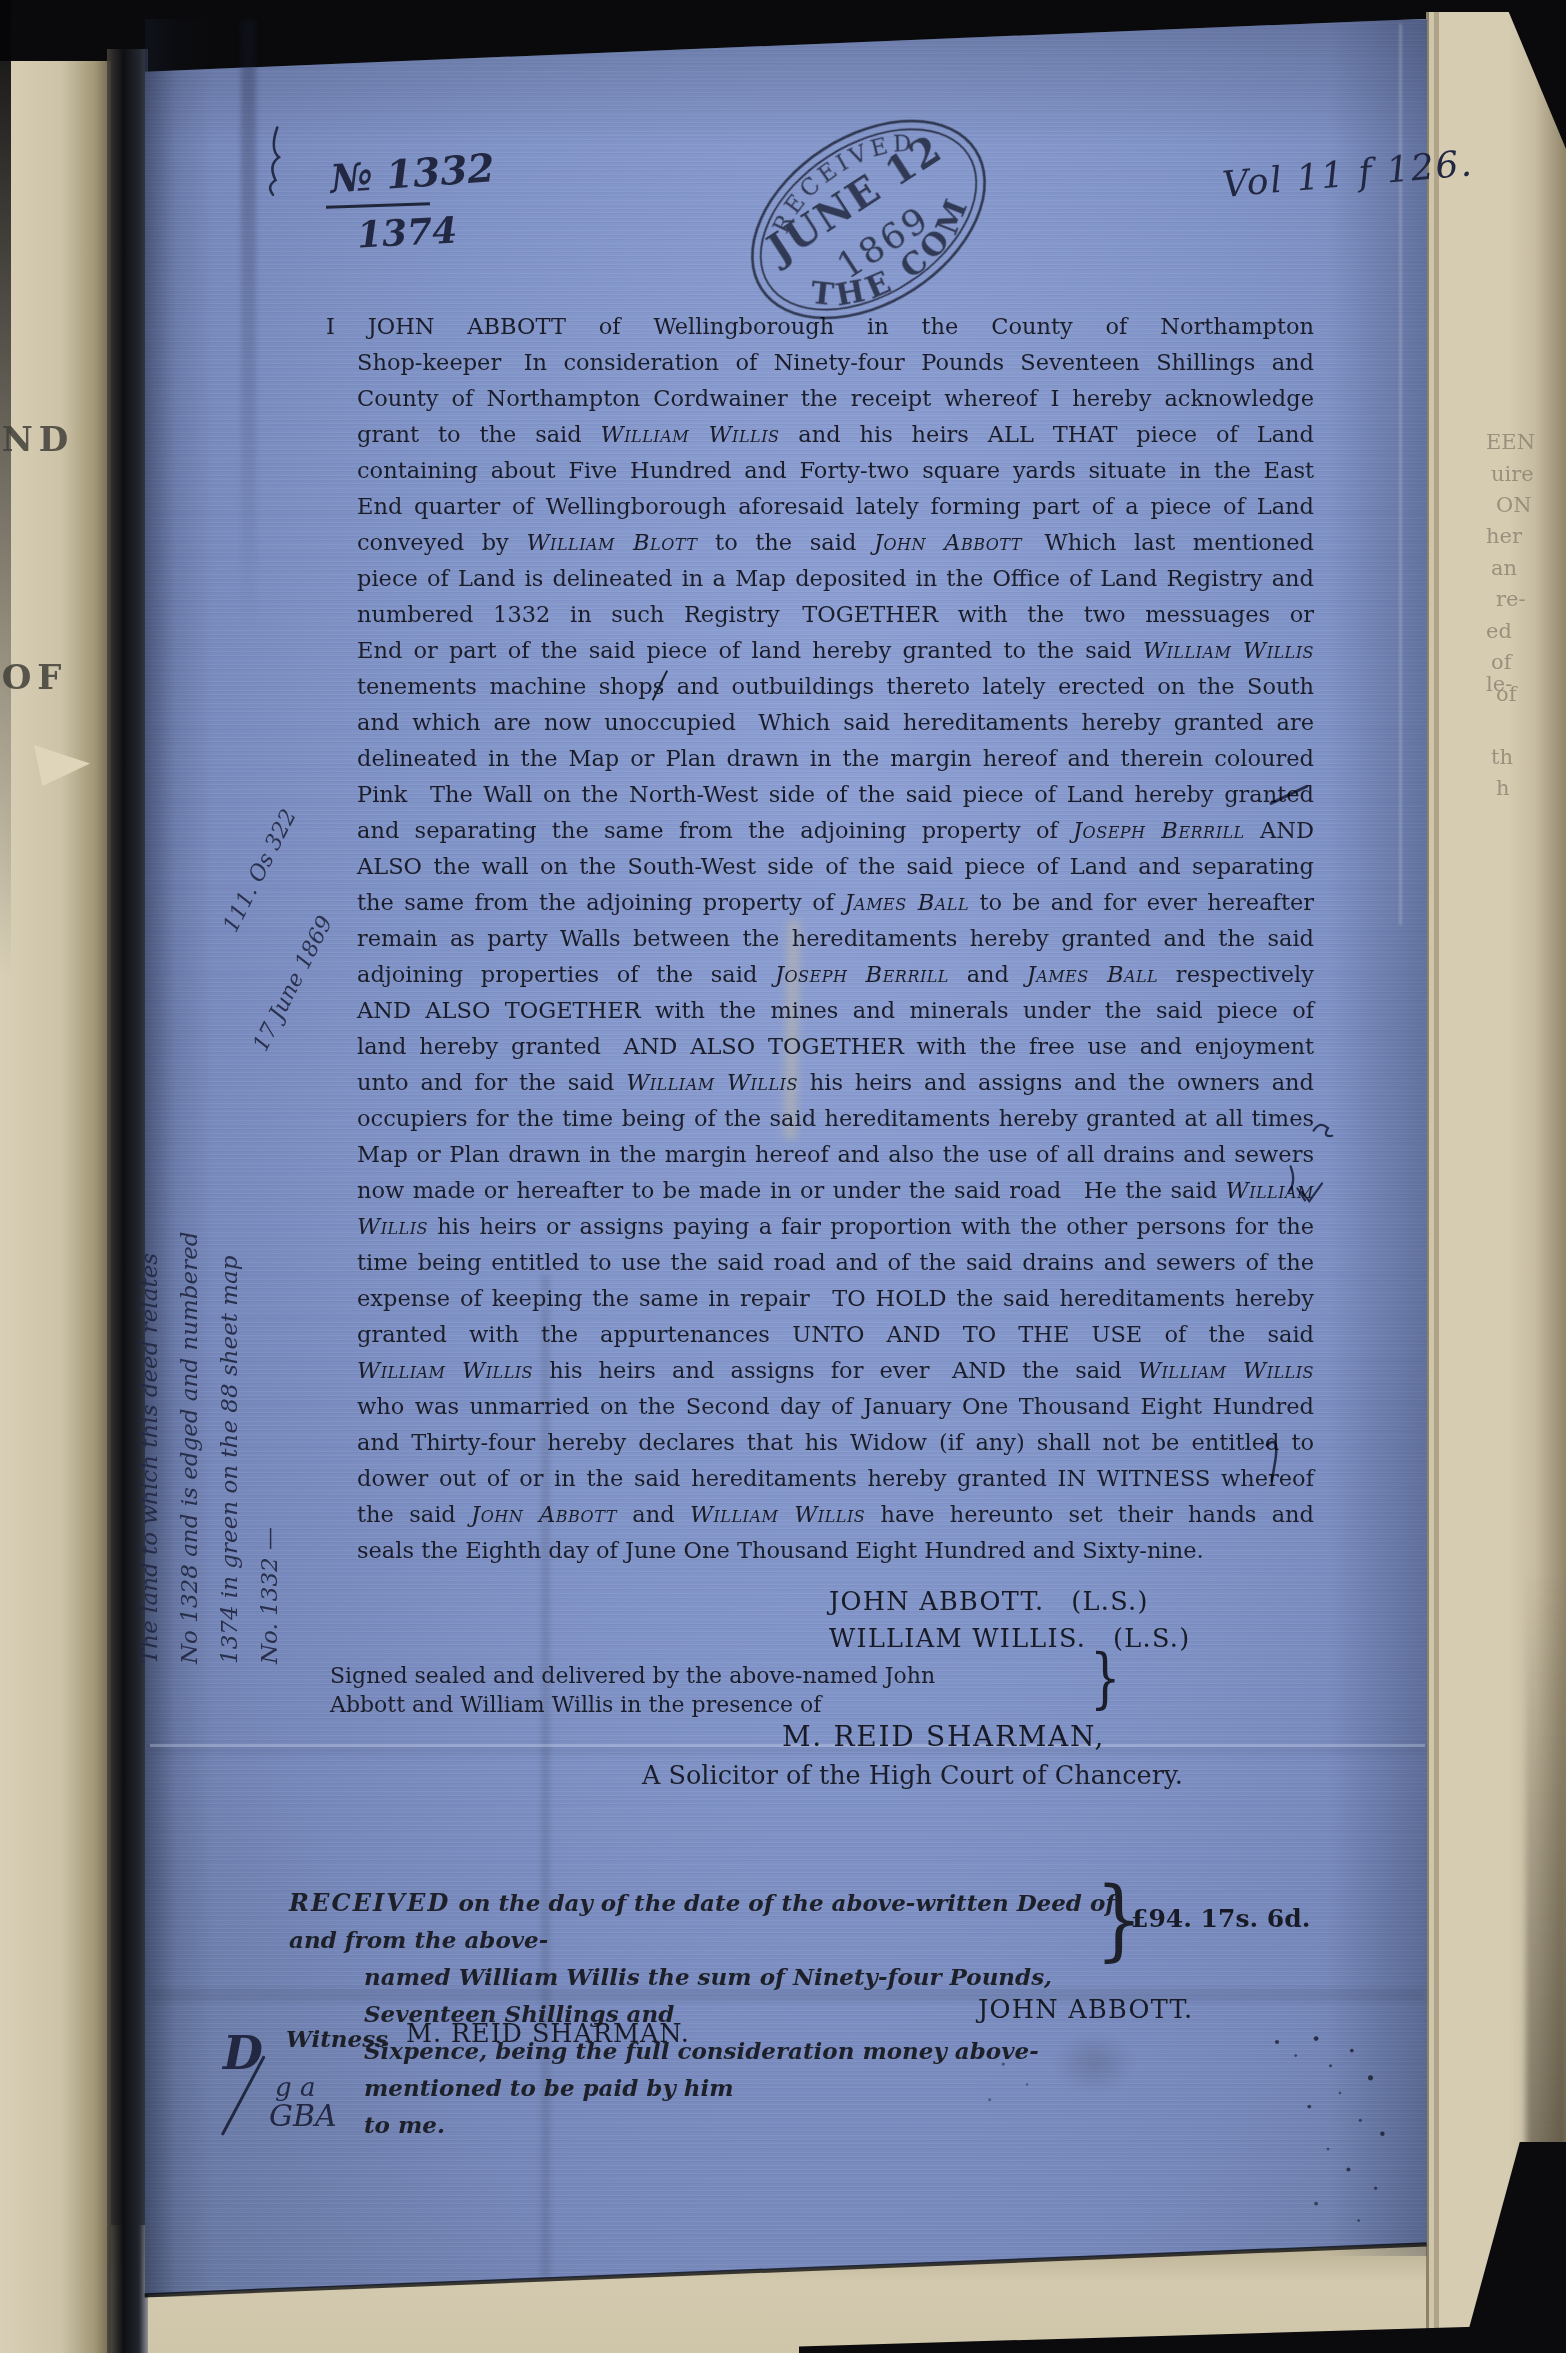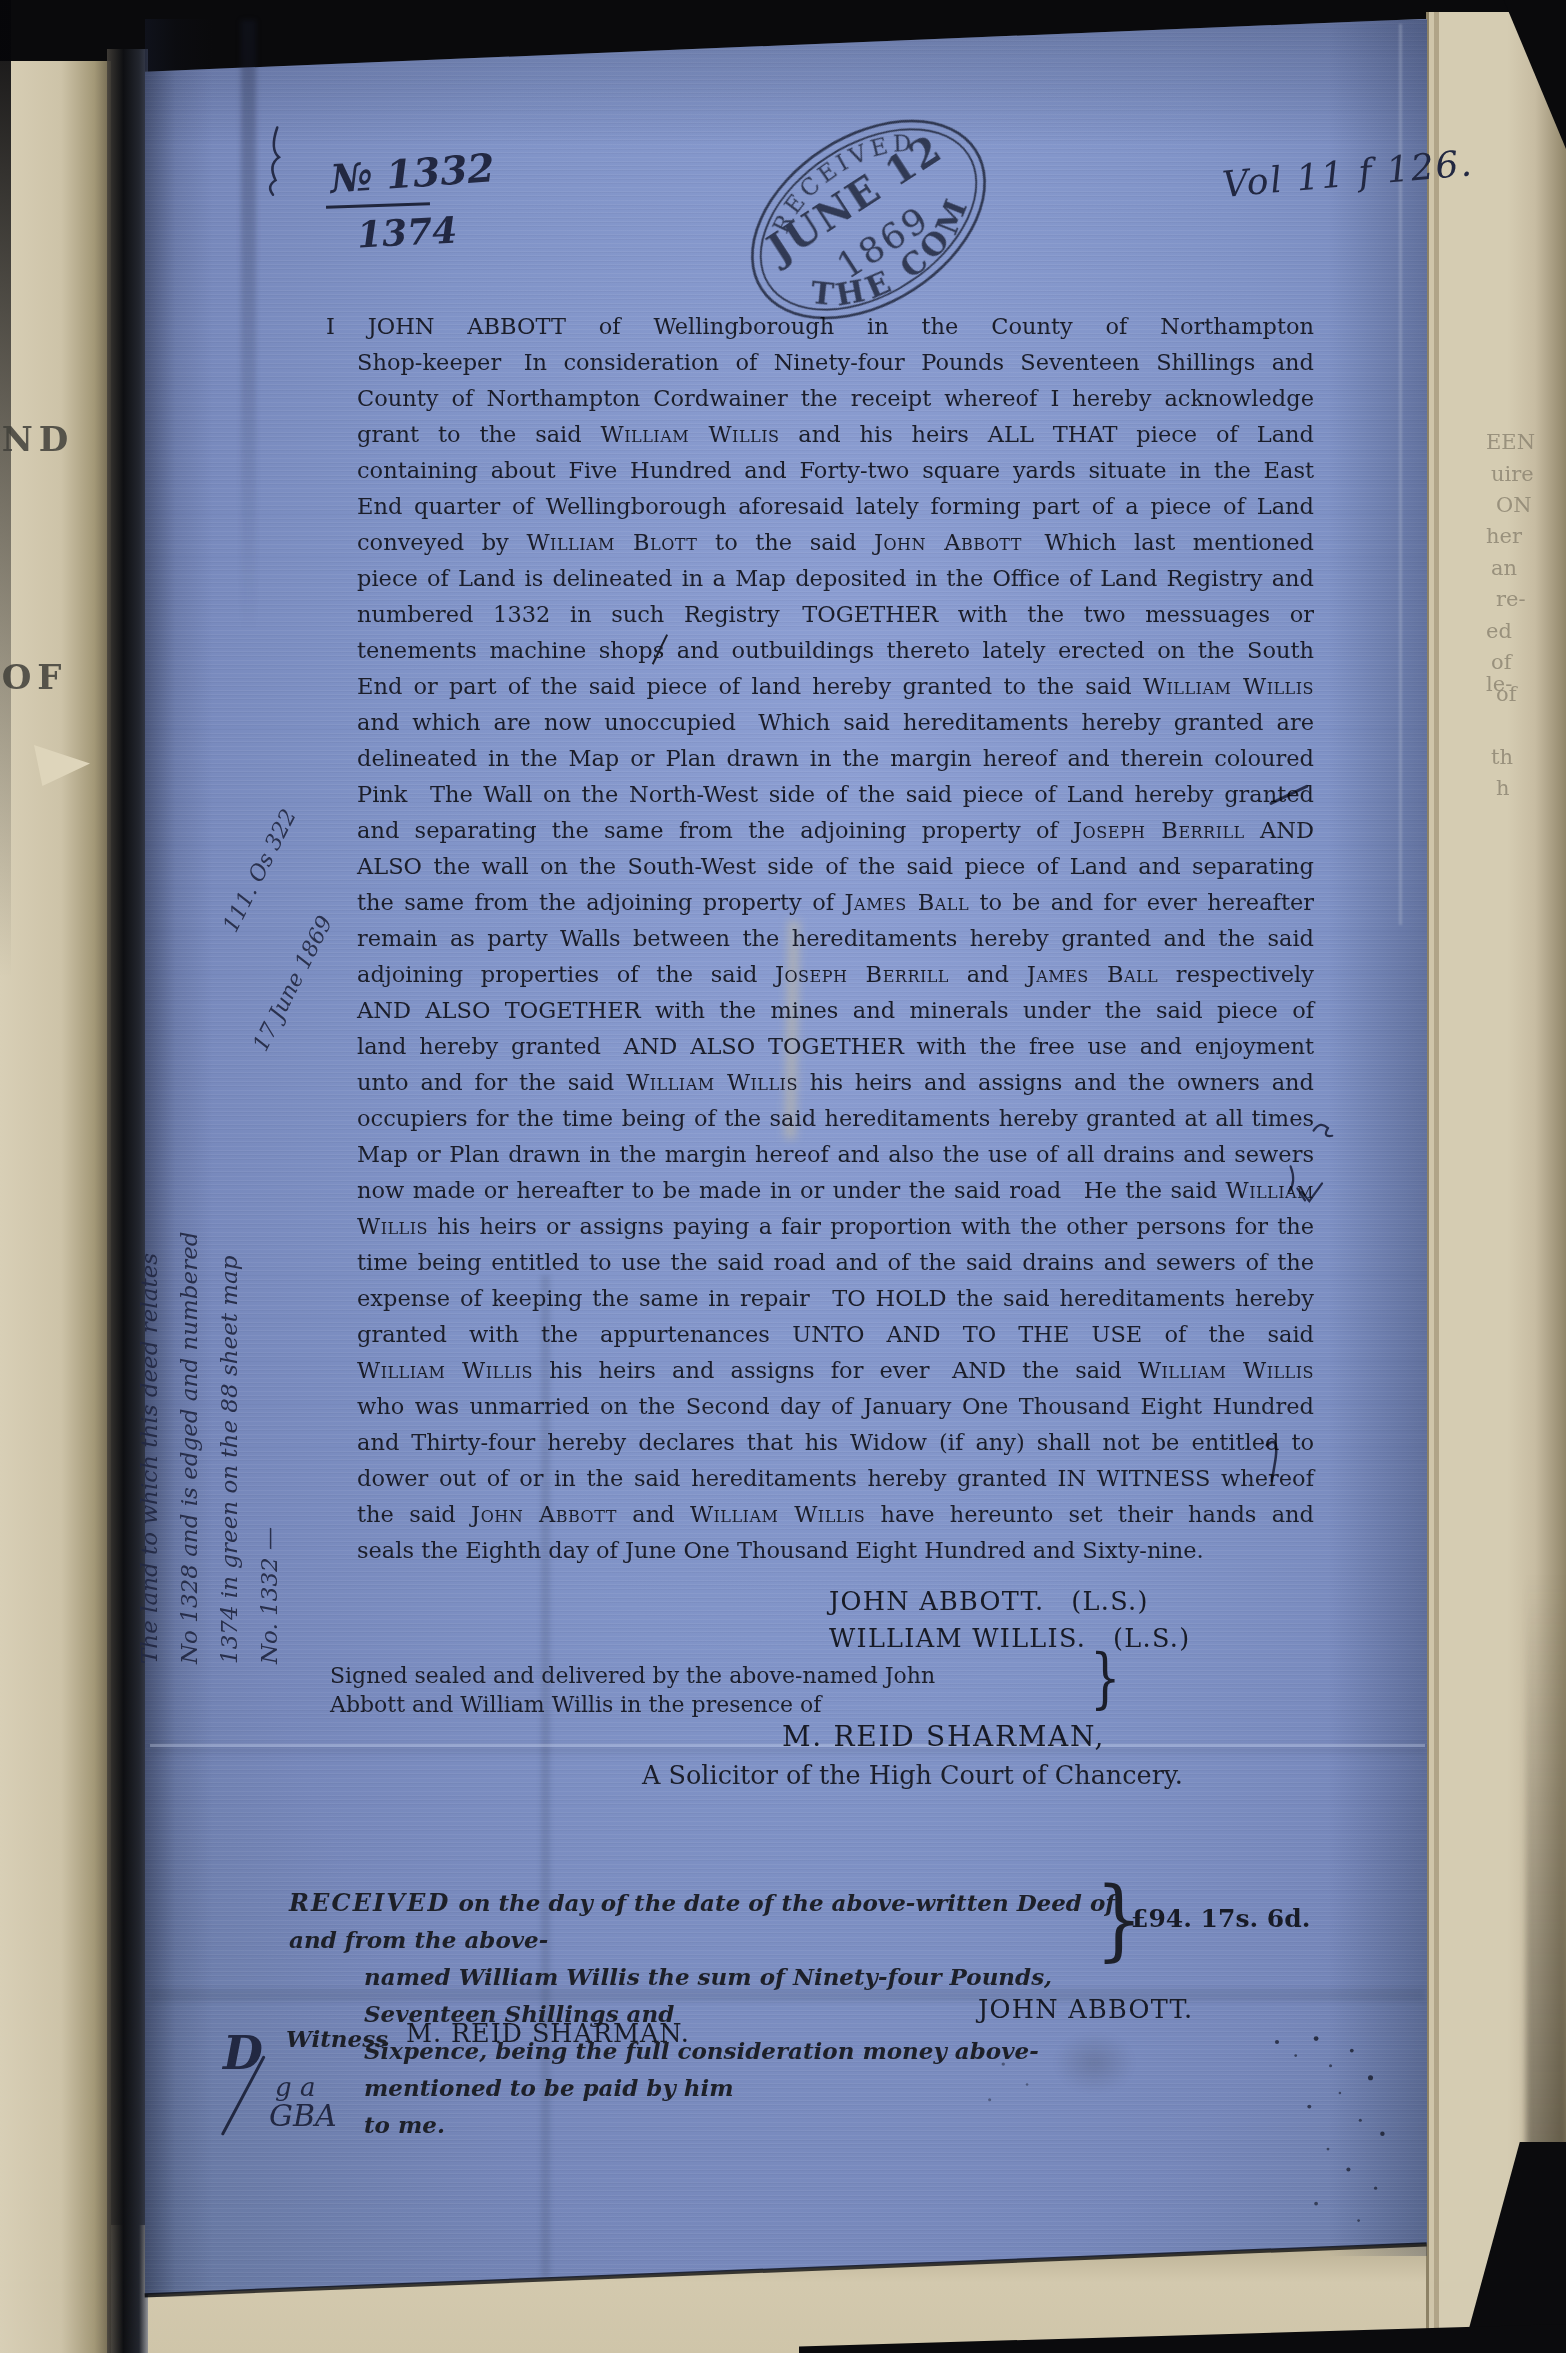--- a/index.html
+++ b/index.html
@@ -53,21 +53,21 @@
     background:rgba(20,25,40,.10);filter:blur(2.6px);}
   .stain-streak{position:absolute;left:786px;top:920px;width:12px;height:219px;z-index:5;
     background:rgba(216,201,150,.38);filter:blur(4.3px);transform:rotate(1deg);}
   .smudge-round{position:absolute;left:1054px;top:2032px;width:81px;height:61px;z-index:5;
     background:radial-gradient(ellipse,rgba(55,58,72,.22),rgba(55,58,72,0) 70%);filter:blur(2.6px);}
   #body-lines{position:absolute;left:326px;top:274px;width:988px;z-index:6;
     font-size:22.5px;line-height:36px;color:#1b1e2a;}
   .bline{text-align:justify;text-align-last:justify;padding-left:31px;height:36px;}
   .bline.first{padding-left:0;margin-top:34px;}
   .bline.end{text-align-last:left;}
-  .sc{font-variant:small-caps;letter-spacing:0.5px;}
+  .sc{font-variant:small-caps;letter-spacing:0.5px;font-style:italic;}
   .struck{position:relative;}
   .struck::after{content:"";position:absolute;left:55%;top:-14%;height:125%;width:0;
     border-left:2.6px solid currentColor;transform:rotate(26deg);}
   .lead{letter-spacing:2.1px;font-size:24px;}
 
   #sig-lines{position:absolute;left:829px;top:1583px;z-index:6;font-size:25.5px;
     line-height:37px;letter-spacing:1.3px;color:#181b26;white-space:pre;}
   #att-lines{position:absolute;left:282px;top:1661px;z-index:6;font-size:22px;
     line-height:29px;color:#1b1e2a;margin-left:48px;}
   .att-brace{position:absolute;left:1090px;top:1649px;z-index:6;font-size:48px;
@@ -213,22 +213,22 @@
   <div id="body-lines">
       <div class="bline first">I JOHN ABBOTT of Wellingborough in the County of Northampton</div>
       <div class="bline">Shop-keeper In consideration of Ninety-four Pounds Seventeen Shillings and</div>
       <div class="bline">County of Northampton Cordwainer the receipt whereof I hereby acknowledge</div>
       <div class="bline">grant to the said <span class="sc">William Willis</span> and his heirs ALL THAT piece of Land</div>
       <div class="bline">containing about Five Hundred and Forty-two square yards situate in the East</div>
       <div class="bline">End quarter of Wellingborough aforesaid lately forming part of a piece of Land</div>
       <div class="bline">conveyed by <span class="sc">William Blott</span> to the said <span class="sc">John Abbott</span> Which last mentioned</div>
       <div class="bline">piece of Land is delineated in a Map deposited in the Office of Land Registry and</div>
       <div class="bline">numbered 1332 in such Registry TOGETHER with the two messuages or</div>
+      <div class="bline">End or part of the said piece of land hereby granted to the said <span class="sc">William Willis</span></div>
       <div class="bline">tenements machine shop<span class="struck">s</span> and outbuildings thereto lately erected on the South</div>
-      <div class="bline">End or part of the said piece of land hereby granted to the said <span class="sc">William Willis</span></div>
       <div class="bline">and which are now unoccupied Which said hereditaments hereby granted are</div>
       <div class="bline">delineated in the Map or Plan drawn in the margin hereof and therein coloured</div>
       <div class="bline">Pink The Wall on the North-West side of the said piece of Land hereby granted</div>
       <div class="bline">and separating the same from the adjoining property of <span class="sc">Joseph Berrill</span> AND</div>
       <div class="bline">ALSO the wall on the South-West side of the said piece of Land and separating</div>
       <div class="bline">the same from the adjoining property of <span class="sc">James Ball</span> to be and for ever hereafter</div>
       <div class="bline">remain as party Walls between the hereditaments hereby granted and the said</div>
       <div class="bline">adjoining properties of the said <span class="sc">Joseph Berrill</span> and <span class="sc">James Ball</span> respectively</div>
       <div class="bline">AND ALSO TOGETHER with the mines and minerals under the said piece of</div>
       <div class="bline">land hereby granted AND ALSO TOGETHER with the free use and enjoyment</div>

